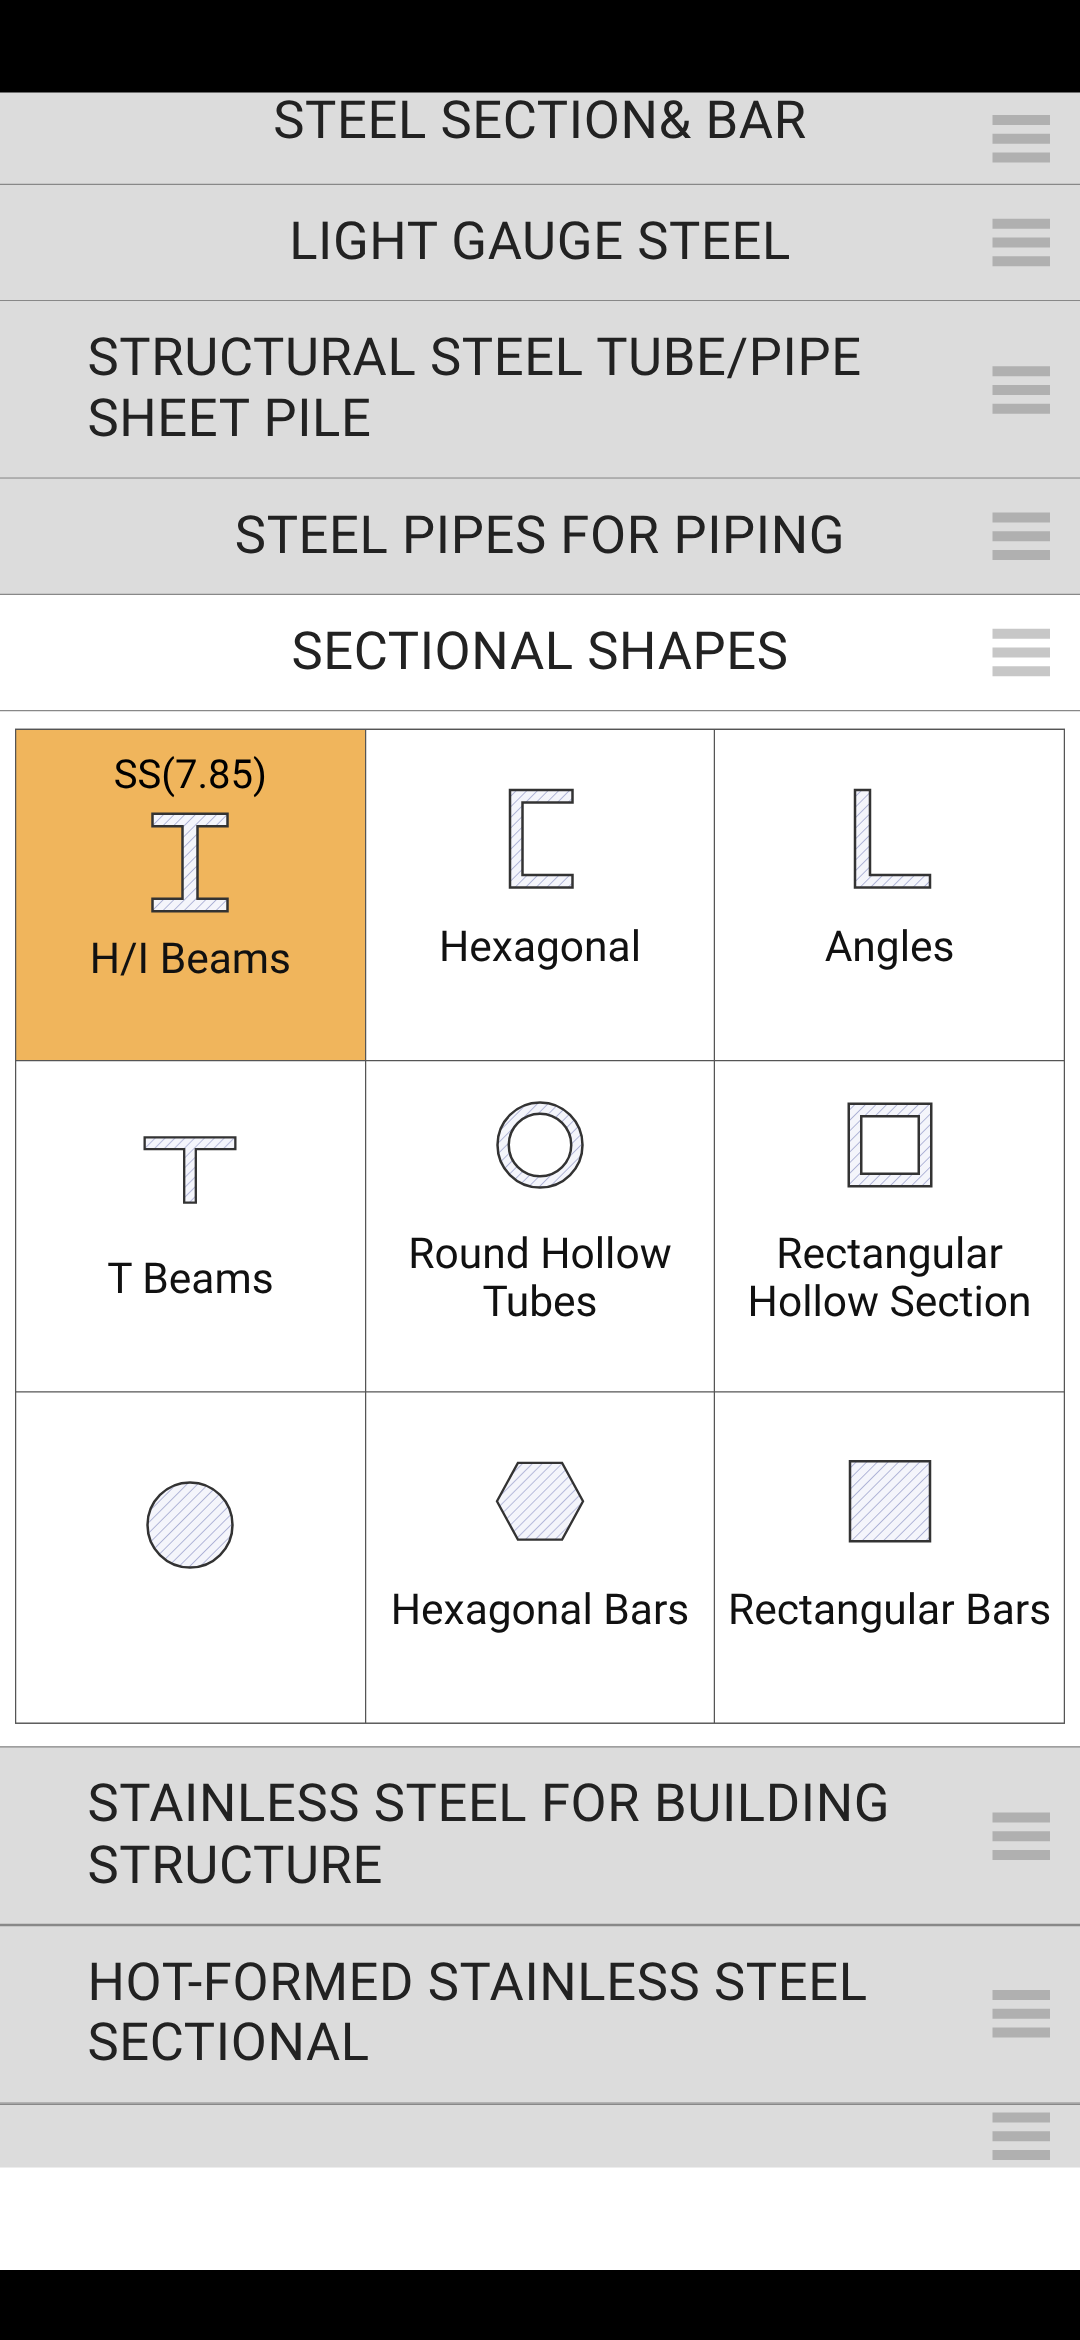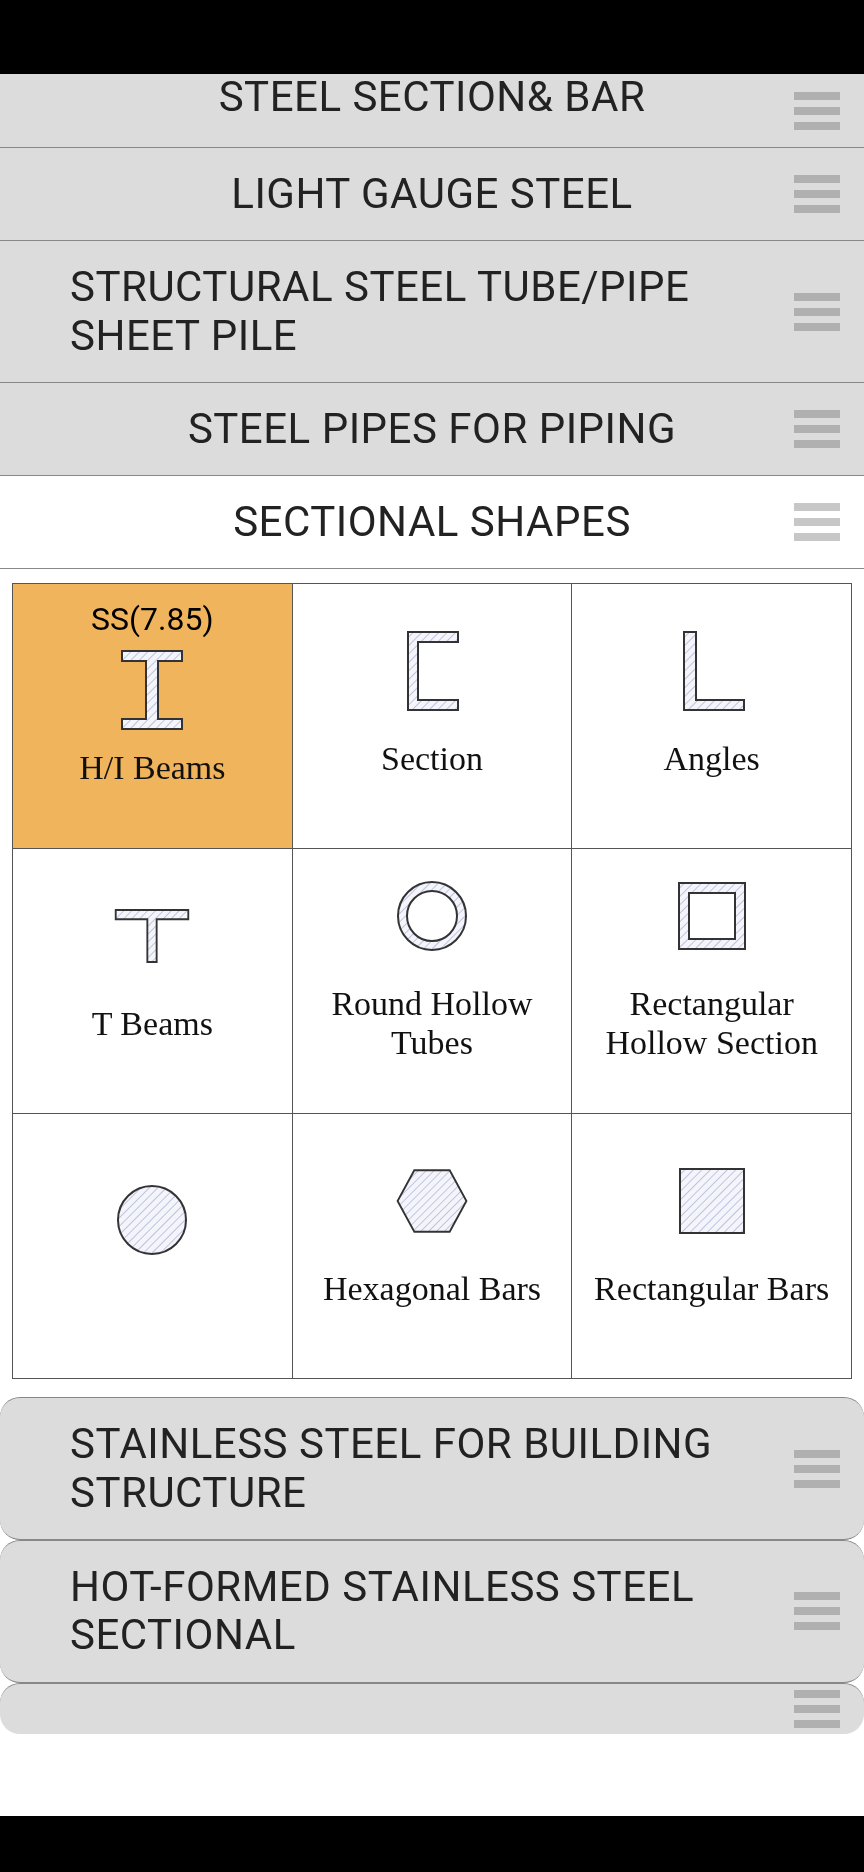--- a/index.html
+++ b/index.html
@@ -106,23 +106,22 @@
     margin-top: -24px;
     margin-bottom: 28px;
   }
   .cell.selected .icon-slot { margin-top: 4px; margin-bottom: 18px; }
   .cell-label {
     font-size: 34px;
     color: #111;
     text-align: center;
     line-height: 1.15;
     font-weight: 400;
-    font-family: Liberation Serif, serif;
-  }
-  .bottom-cats .cat-row { border-top: 1px solid #888; border-radius: 20px; }
+  }
+  .bottom-cats .cat-row { border-top: 1px solid #888; }
   .bottom-cats .cat-row:first-child { border-top: 1px solid #888; }
   .bottom-cats .cat-row:last-child {
     border-bottom: none;
     padding-bottom: 28px;
   }
   .hatch { fill: url(#hatch); stroke: #333; stroke-width: 2; }
 </style>
 </head>
 <body>
 
@@ -190,21 +189,21 @@
             </svg>
           </div>
           <div class="cell-label">H/I Beams</div>
         </div>
         <div class="cell">
           <div class="icon-slot">
             <svg width="64" height="86" viewBox="0 0 64 86">
               <path class="hatch" d="M8 4 h50 v10 h-40 v58 h40 v10 h-50 z"></path>
             </svg>
           </div>
-          <div class="cell-label">Section</div>
+          <div class="cell-label">Hexagonal</div>
         </div>
         <div class="cell">
           <div class="icon-slot">
             <svg width="72" height="86" viewBox="0 0 72 86">
               <path class="hatch" d="M8 4 h12 v68 h48 v10 h-60 z"></path>
             </svg>
           </div>
           <div class="cell-label">Angles</div>
         </div>
         <div class="cell">

